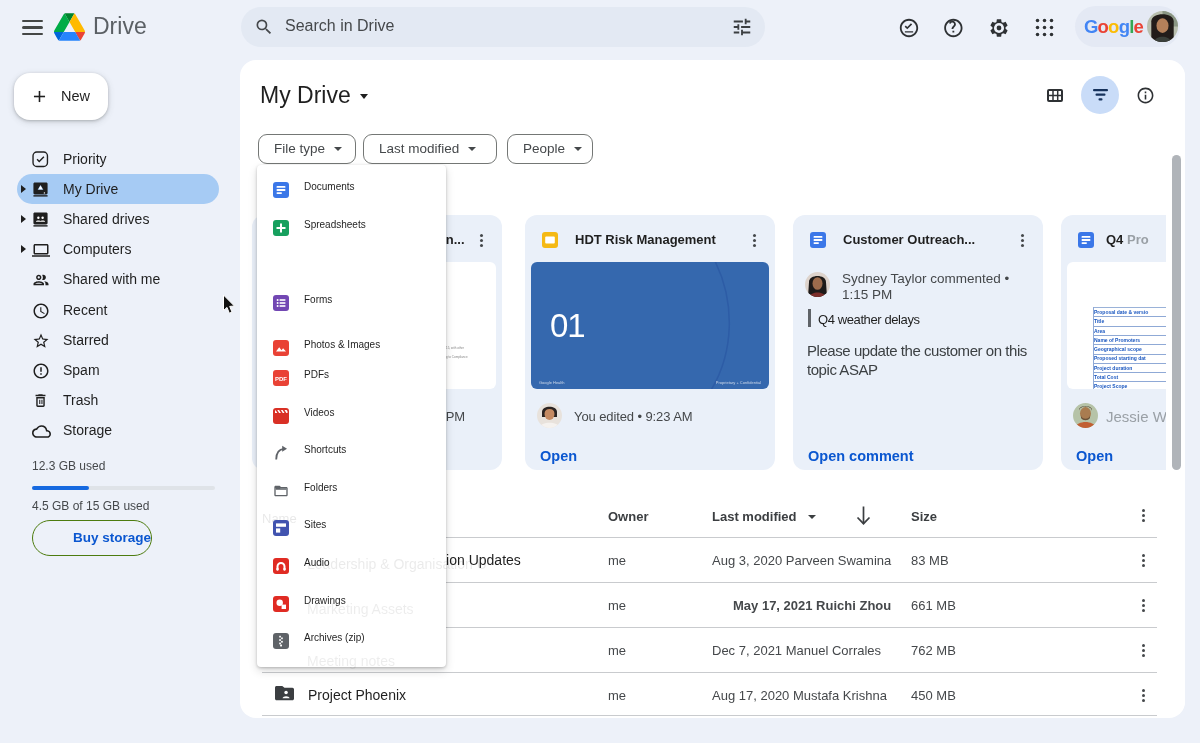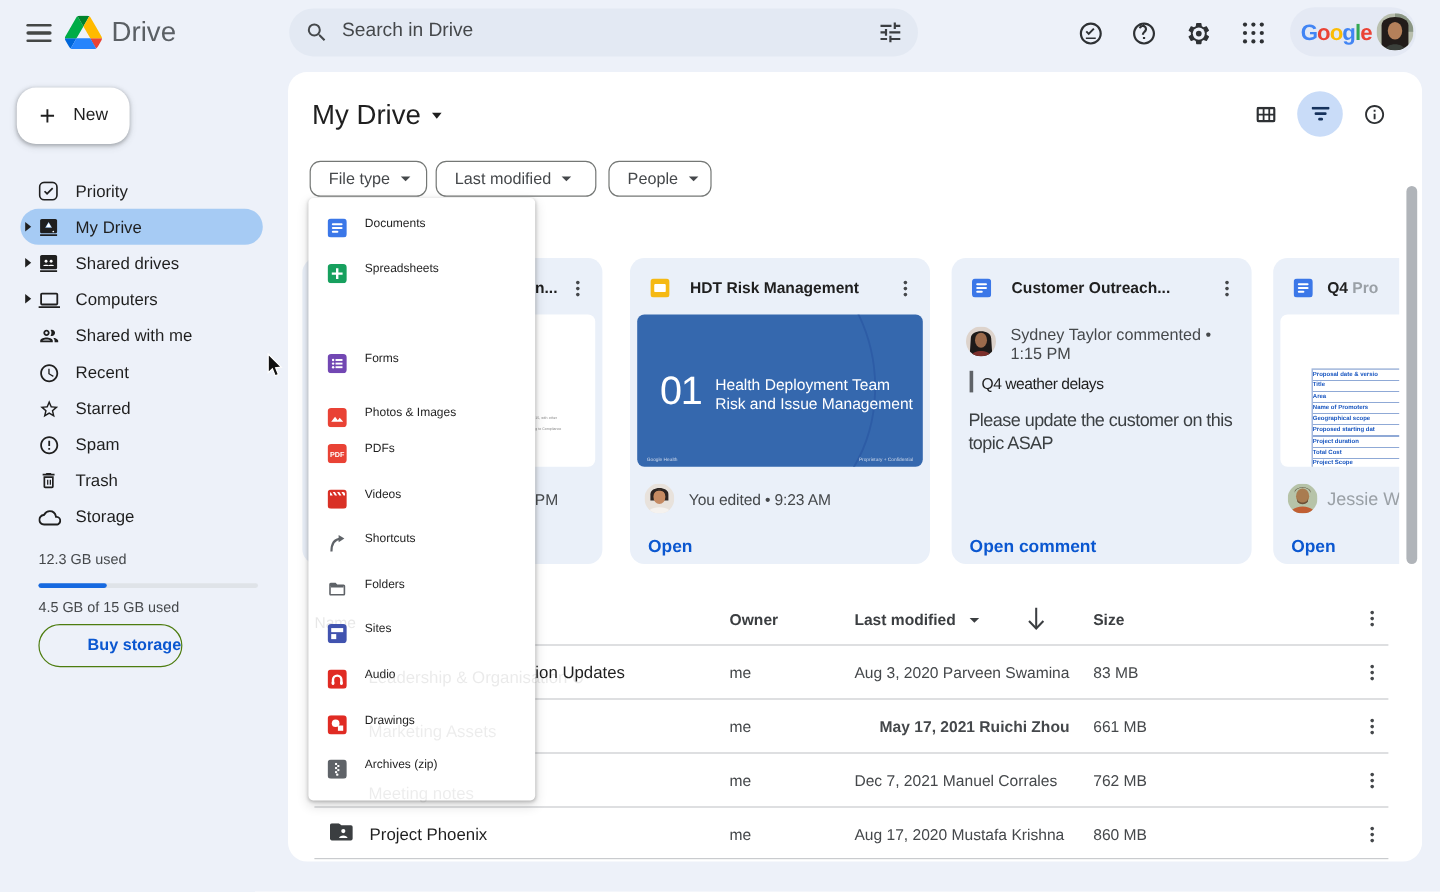--- a/index.html
+++ b/index.html
@@ -292,21 +292,20 @@
           <div></div>
           <div></div>
           <div></div>
         </div>
     </div>
     <div class="cthumb" style="background:#3568ae;">
       <svg style="position:absolute; left:0; top:0" width="238" height="127" viewBox="0 0 238 127">
           <path d="M178 -12 C 206 35 206 95 172 140" fill="none" stroke="#2d5ca6" stroke-width="1.5"></path>
         </svg>
       <div style="position:absolute; left:19px; top:45px; font-size:33px; font-weight:400; letter-spacing:-1px; color:#fff; font-family:'Liberation Sans';">01</div>
-      <div style="position:absolute; left:65px; top:51px; font-size:13px; line-height:15.5px; color:#fff;">Health Deployment Team<br>Risk and Issue Management</div>
       <div style="position:absolute; left:8px; bottom:4px; font-size:4px; color:#cdd8ea;">Google Health</div>
       <div style="position:absolute; right:8px; bottom:4px; font-size:4px; color:#cdd8ea;">Proprietary + Confidential</div>
     </div>
     <div class="cava"><svg width="25" height="25" viewBox="0 0 25 25">
           <rect width="25" height="25" fill="#e8e2dc"></rect>
           <path d="M5 9 C5 2 20 2 20 9 L20 14 L5 14 Z" fill="#2b2422"></path>
           <ellipse cx="12.5" cy="11" rx="5" ry="6" fill="#c58a62"></ellipse>
           <path d="M7.5 9 C8 5 17 5 17.5 9 L17.5 7 C16 4 9 4 7.5 7 Z" fill="#2b2422"></path>
           <path d="M2 25 C4 18 21 18 23 25 Z" fill="#f5f2ef"></path>
         </svg></div>
@@ -419,21 +418,21 @@
 
   <div class="tline abs" style="top:612px"></div>
   <svg class="abs" style="left:35px; top:626px;" width="19" height="16" viewBox="0 0 24 20">
       <path d="M9.17 0H2C.9 0 .01.9.01 2L0 16c0 1.1.9 2 2 2h20c1.1 0 2-.9 2-2V4c0-1.1-.9-2-2-2h-10L9.17 0z" fill="#3b3e41"></path>
       <circle cx="14" cy="8.2" r="2.2" fill="#fff"></circle>
       <path d="M9.5 15.5c.6-3.6 8.4-3.6 9 0z" fill="#fff"></path>
     </svg>
   <div class="abs tname" style="left:68px; top:627px;">Project Phoenix</div>
   <div class="abs trow" style="left:368px; top:628px;">me</div>
   <div class="abs trow" style="left:472px; top:628px;">Aug 17, 2020 Mustafa Krishna</div>
-  <div class="abs trow" style="left:671px; top:628px;">860 MB</div>
+  <div class="abs trow" style="left:671px; top:628px;">450 MB</div>
   <div class="dots abs" style="left:902px; top:629px;">
       <div></div>
       <div></div>
       <div></div>
     </div>
 
   <div class="tline abs" style="top:655px"></div>
 </div>
 
 <div id="gutter" class="abs"></div>

